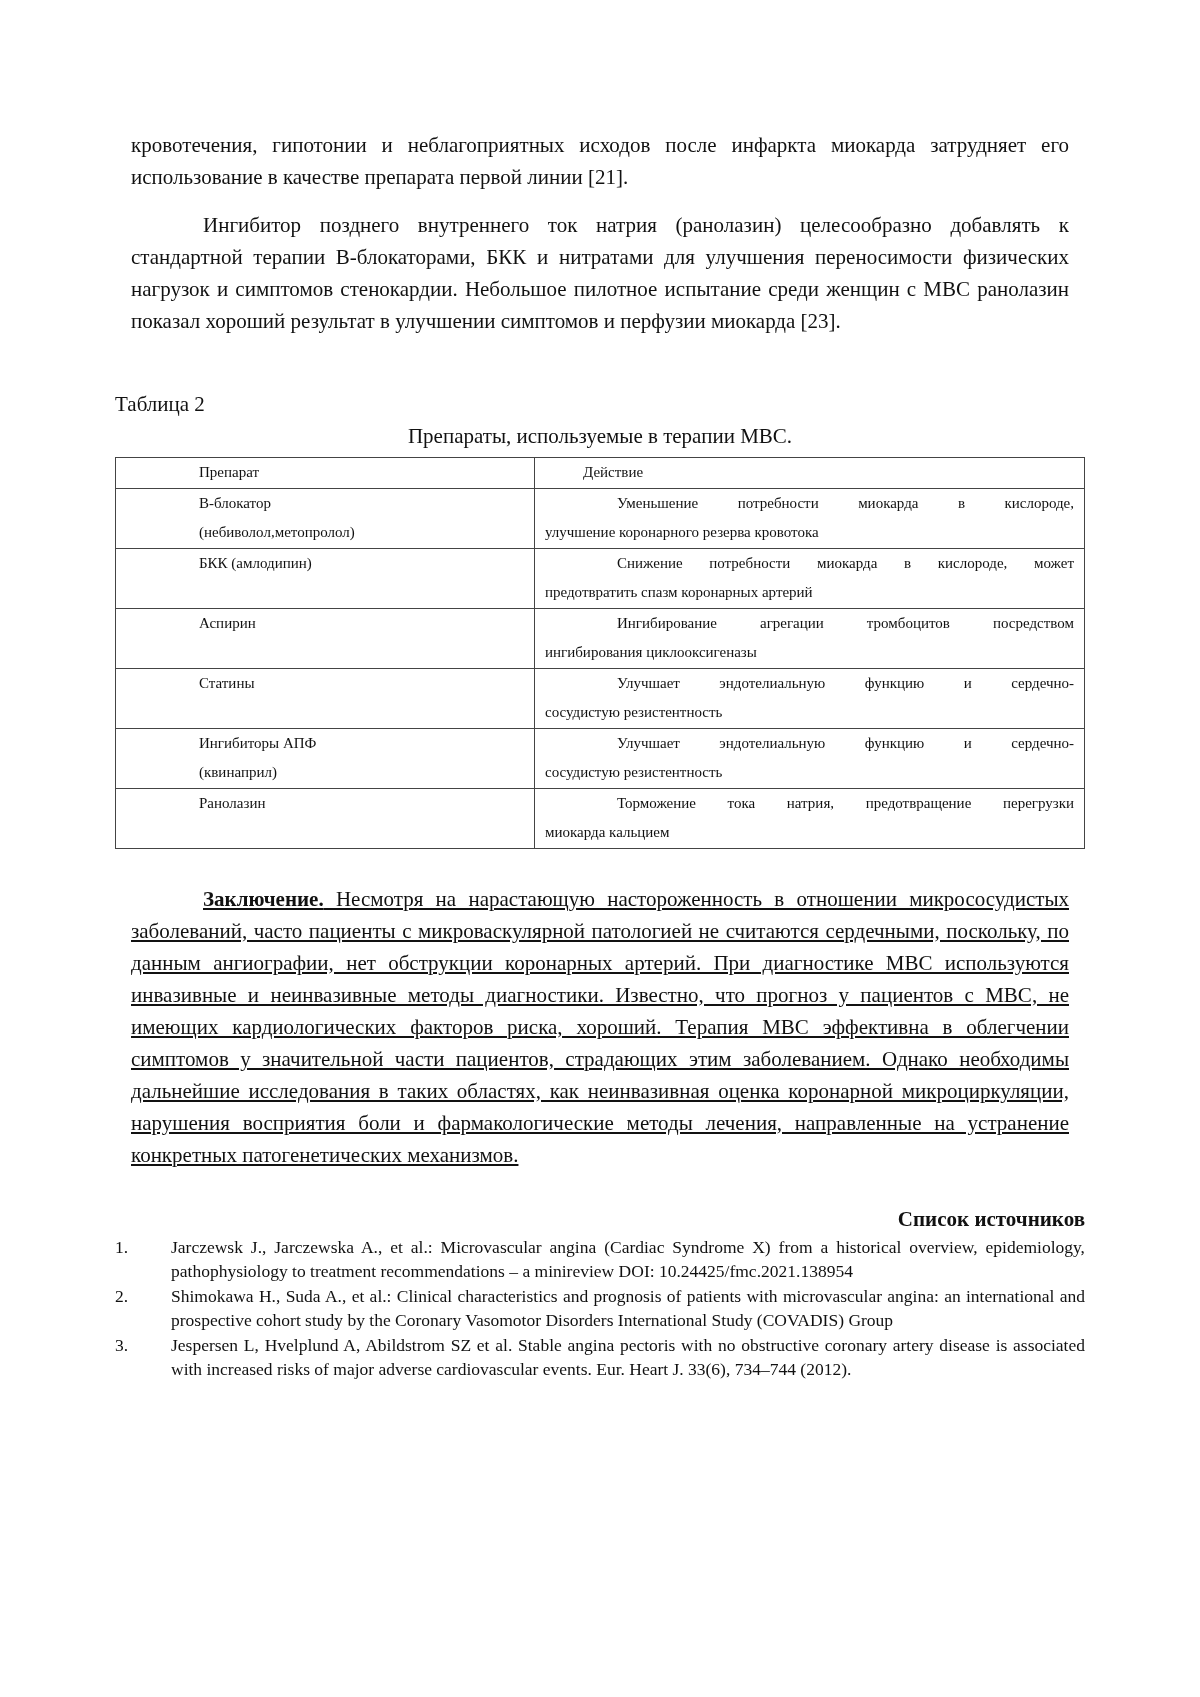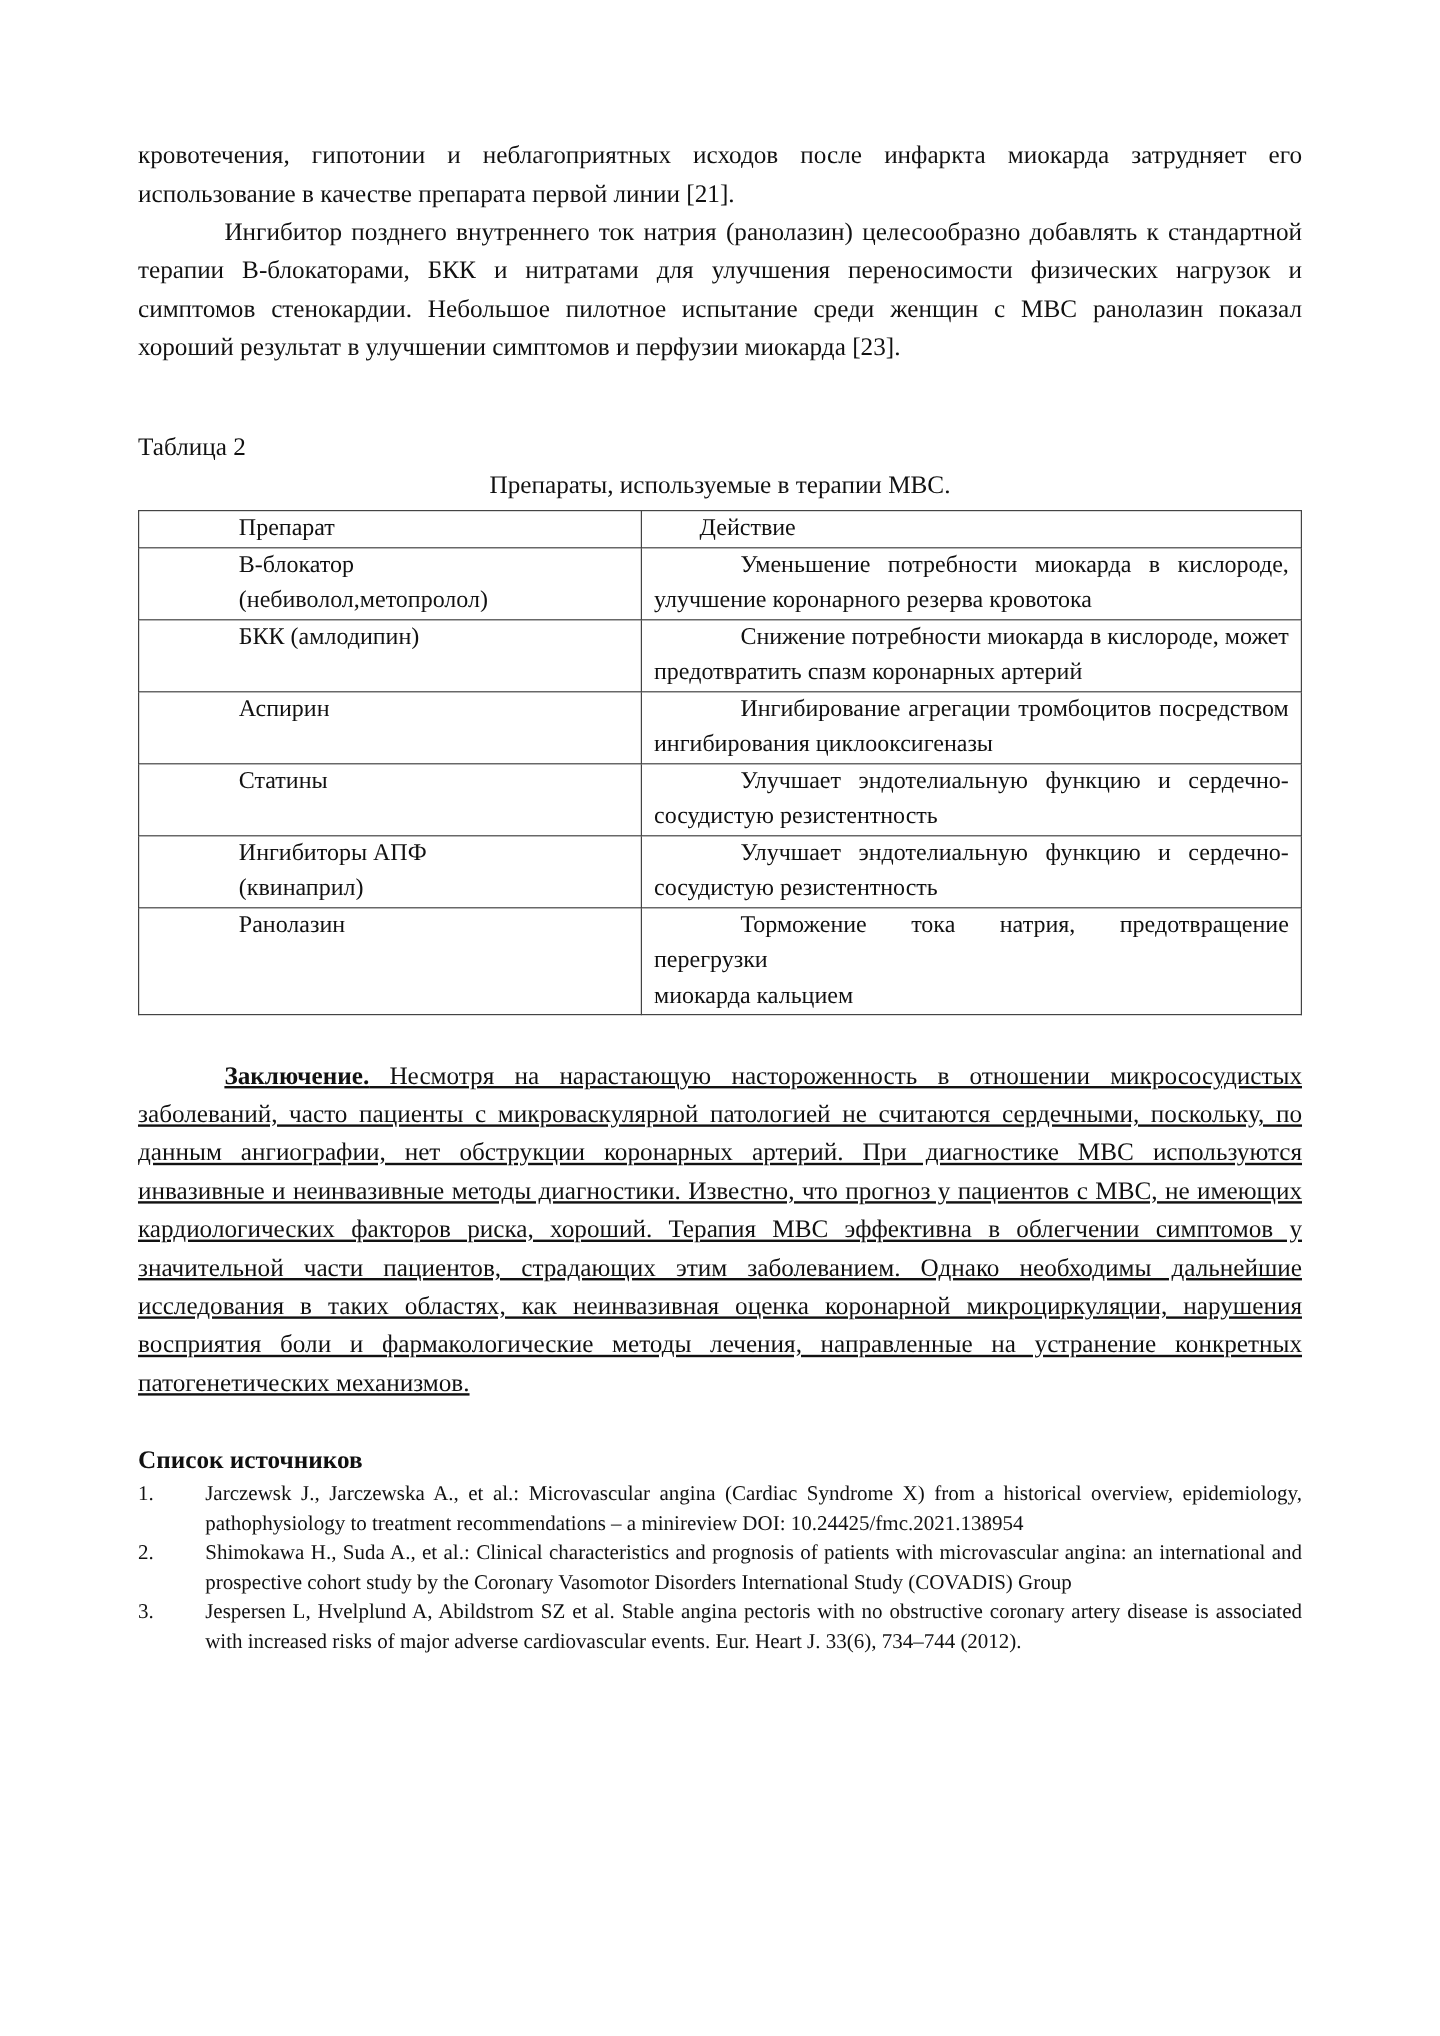--- a/index.html
+++ b/index.html
@@ -2,41 +2,41 @@
 <html><head>
 <meta charset="utf-8">
 <style>
   html, body { margin: 0; padding: 0; background: #ffffff; }
   body { width: 1200px; height: 1697px; position: relative; overflow: hidden; }
   .page {
     position: absolute; left: 115px; top: 113px; width: 970px;
     font-family: "Liberation Serif", "DejaVu Serif", serif;
     color: #111111; font-size: 21px;
   }
-  .para { margin: 0; line-height: 32px; text-align: justify; }
+  .para { margin: 16px; line-height: 32px; text-align: justify; }
   .indent { text-indent: 72px; }
   .table-label { text-align: left; margin: 51px 0 0 0; line-height: 32px; }
   .table-title { text-align: center; margin: 0 0 5px 0; line-height: 32px; }
   table.drugs {
-    width: 970px; border-collapse: collapse; font-size: 20px;
+    width: 970px; border-collapse: collapse; font-size: 15px;
     margin: 0; table-layout: fixed;
   }
   table.drugs td {
     border: 1.5px solid #444444; vertical-align: top;
     padding: 0 10px 0 0; line-height: 29.5px;
   }
   table.drugs td.c1 { width: 325px; padding-left: 83px; text-align: left; }
   table.drugs td.c2 { padding-left: 10px; text-align: justify; }
   table.drugs td.c2 .first { display: block; text-indent: 72px; text-align: justify; text-align-last: justify; }
   table.drugs td.c2 .first.last-line { text-align-last: auto; }
   table.drugs tr.head td.c2 { padding-left: 48px; }
   .conclusion { margin-top: 34px; text-decoration: underline; }
   .bold { font-weight: bold; }
   .refs-title {
-    text-align: left; font-weight: bold; margin: 32px 0 0 0; line-height: 32px;
+    text-align: right; font-weight: bold; margin: 32px 0 0 0; line-height: 32px;
   }
   ol.refs { list-style: none; margin: 0; padding: 0; font-size: 17.5px; }
   ol.refs li { position: relative; padding-left: 56px; line-height: 24.5px; text-align: justify; }
   ol.refs li .num { position: absolute; left: 0; top: 0; }
 </style>
 </head>
 <body>
 
 <div class="page">
   <p class="para">кровотечения, гипотонии и неблагоприятных исходов после инфаркта миокарда затрудняет его использование в качестве препарата первой линии [21].</p>

